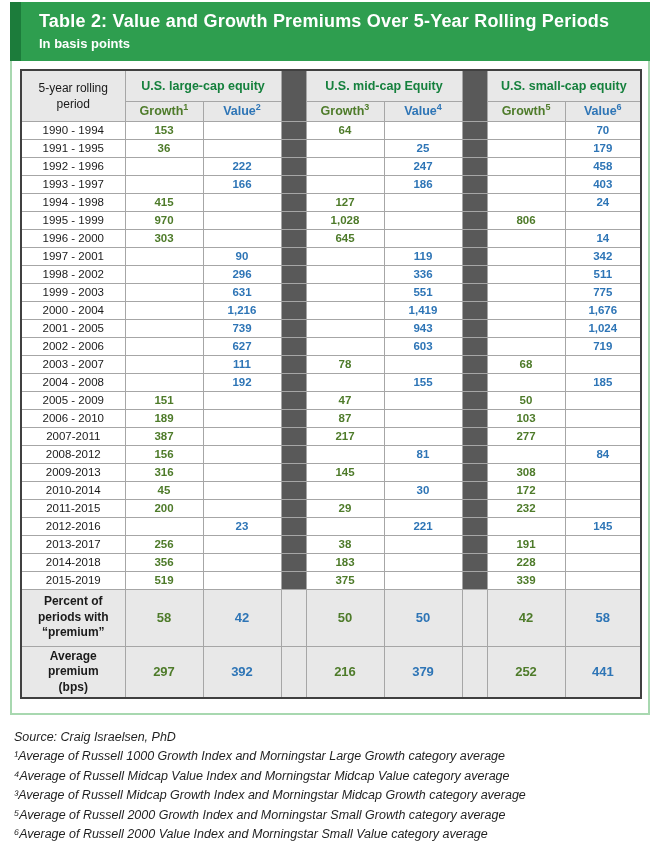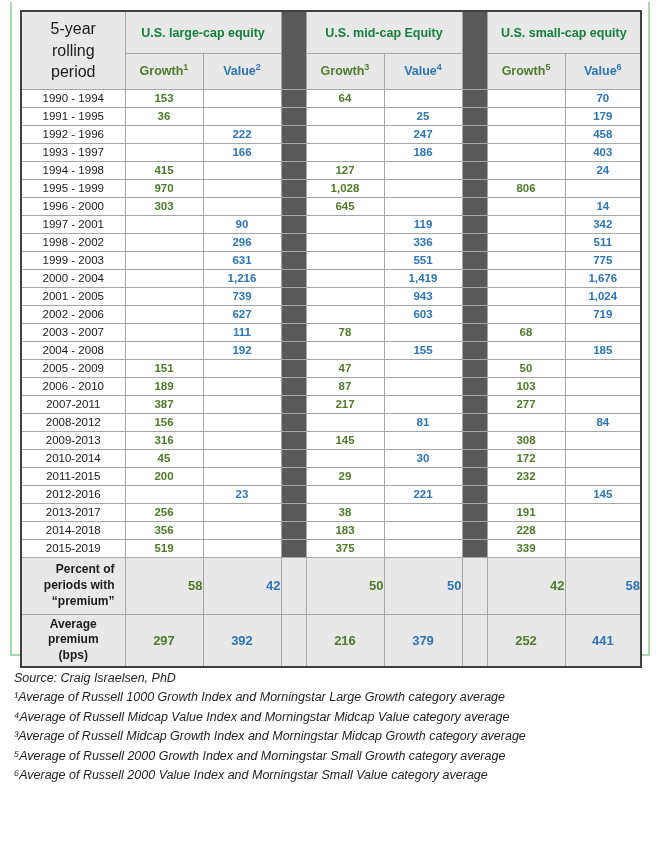--- a/index.html
+++ b/index.html
@@ -47,54 +47,58 @@
     border: 1px solid #a6a6a6;
     text-align: center;
     vertical-align: middle;
     overflow: hidden;
   }
   th.group-h {
     height: 31px; background: #e8e8e8;
     font-size: 12.5px; font-weight: 700; color: #15803d;
   }
   th.period-h {
-    background: #e8e8e8; font-size: 16px; font-weight: 400;
+    background: #e8e8e8; font-size: 12px; font-weight: 400;
     line-height: 1.35; padding: 6px 8px;
   }
   tr.sub-row th {
-    height: 26px; background: #e8e8e8; font-size: 12.5px; font-weight: 700;
+    height: 20px; background: #e8e8e8; font-size: 12.5px; font-weight: 700;
   }
   th sup, td sup { font-size: 9px; vertical-align: super; line-height: 0; }
   .g { color: #4e7b2a; }
   .v { color: #2e75b6; }
   td.sep, th.sep { background: #595959; }
   tbody td { height: 18px; font-size: 11.5px; }
   td.period { font-weight: 400; color: #1a1a1a; }
   td.num { font-weight: 700; }
   tr.sum td { background: #e8e8e8; }
   tr.sum td.period {
     font-weight: 700; font-size: 12px; line-height: 1.3; padding: 2px 10px;
   }
   tr.sum td.num { font-size: 13px; }
-  tr.sum-percent td { height: 57px; text-align: right; }
+  tr.sum-percent td { height: 57px; }
 
   
   .footnotes {
     margin: 13px 0 0 4px;
     font-style: italic;
     font-size: 12.5px;
     line-height: 1.55;
     color: #1f1f1f;
   }
 </style>
 </head>
 <body>
 
 <div class="wrap">
 
+  <div class="banner">
+    <div class="title">Table 2: Value and Growth Premiums Over 5-Year Rolling Periods</div>
+    <div class="subtitle">In basis points</div>
+  </div>
 
   <div class="box">
     <table class="premiums">
       <colgroup>
         <col style="width:104px">
           <col style="width:78px">
           <col style="width:78px">
         <col style="width:25px">
           <col style="width:78px">
           <col style="width:78px">

